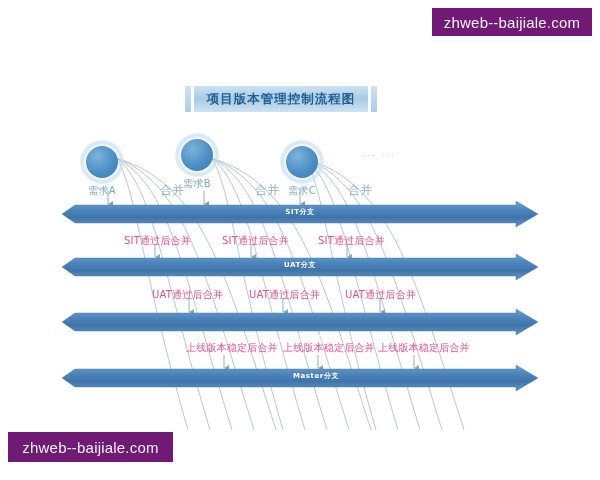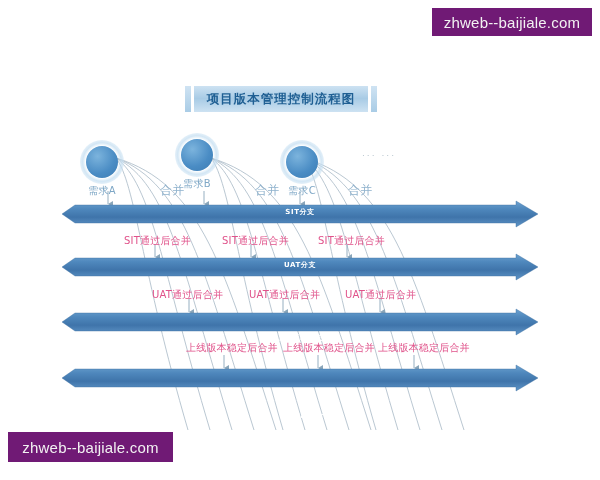--- a/index.html
+++ b/index.html
@@ -182,21 +182,21 @@
       </div>
       <div class="merge-label" style="left: 308px; top: 182px;">合并</div>
     </div>
 
   <div id="ellipsis-mark">... ...</div>
 
   <div id="branch-label-container">
       <div class="branch-label" style="position: absolute; left: 62px; top: 205px; width: 476px;">SIT分支</div>
       <div class="branch-label" style="position: absolute; left: 62px; top: 258px; width: 476px;">UAT分支</div>
       <div class="branch-label" style="position: absolute; left: 62px; top: 331px; width: 476px;">上线版本分支</div>
-      <div class="branch-label" style="position: absolute; left: 78px; top: 369px; width: 476px; margin-top: 40px;">Master分支</div>
+      <div class="branch-label" style="position: absolute; left: 78px; top: 369px; width: 476px;">Master分支</div>
     </div>
 
   <div id="note-container">
       <div class="note" style="left: 124px; top: 234px;">SIT通过后合并</div>
       <div class="note" style="left: 222px; top: 234px;">SIT通过后合并</div>
       <div class="note" style="left: 318px; top: 234px;">SIT通过后合并</div>
       <div class="note" style="left: 152px; top: 288px;">UAT通过后合并</div>
       <div class="note" style="left: 249px; top: 288px;">UAT通过后合并</div>
       <div class="note" style="left: 345px; top: 288px;">UAT通过后合并</div>
       <div class="note" style="left: 186px; top: 341px;">上线版本稳定后合并</div>

